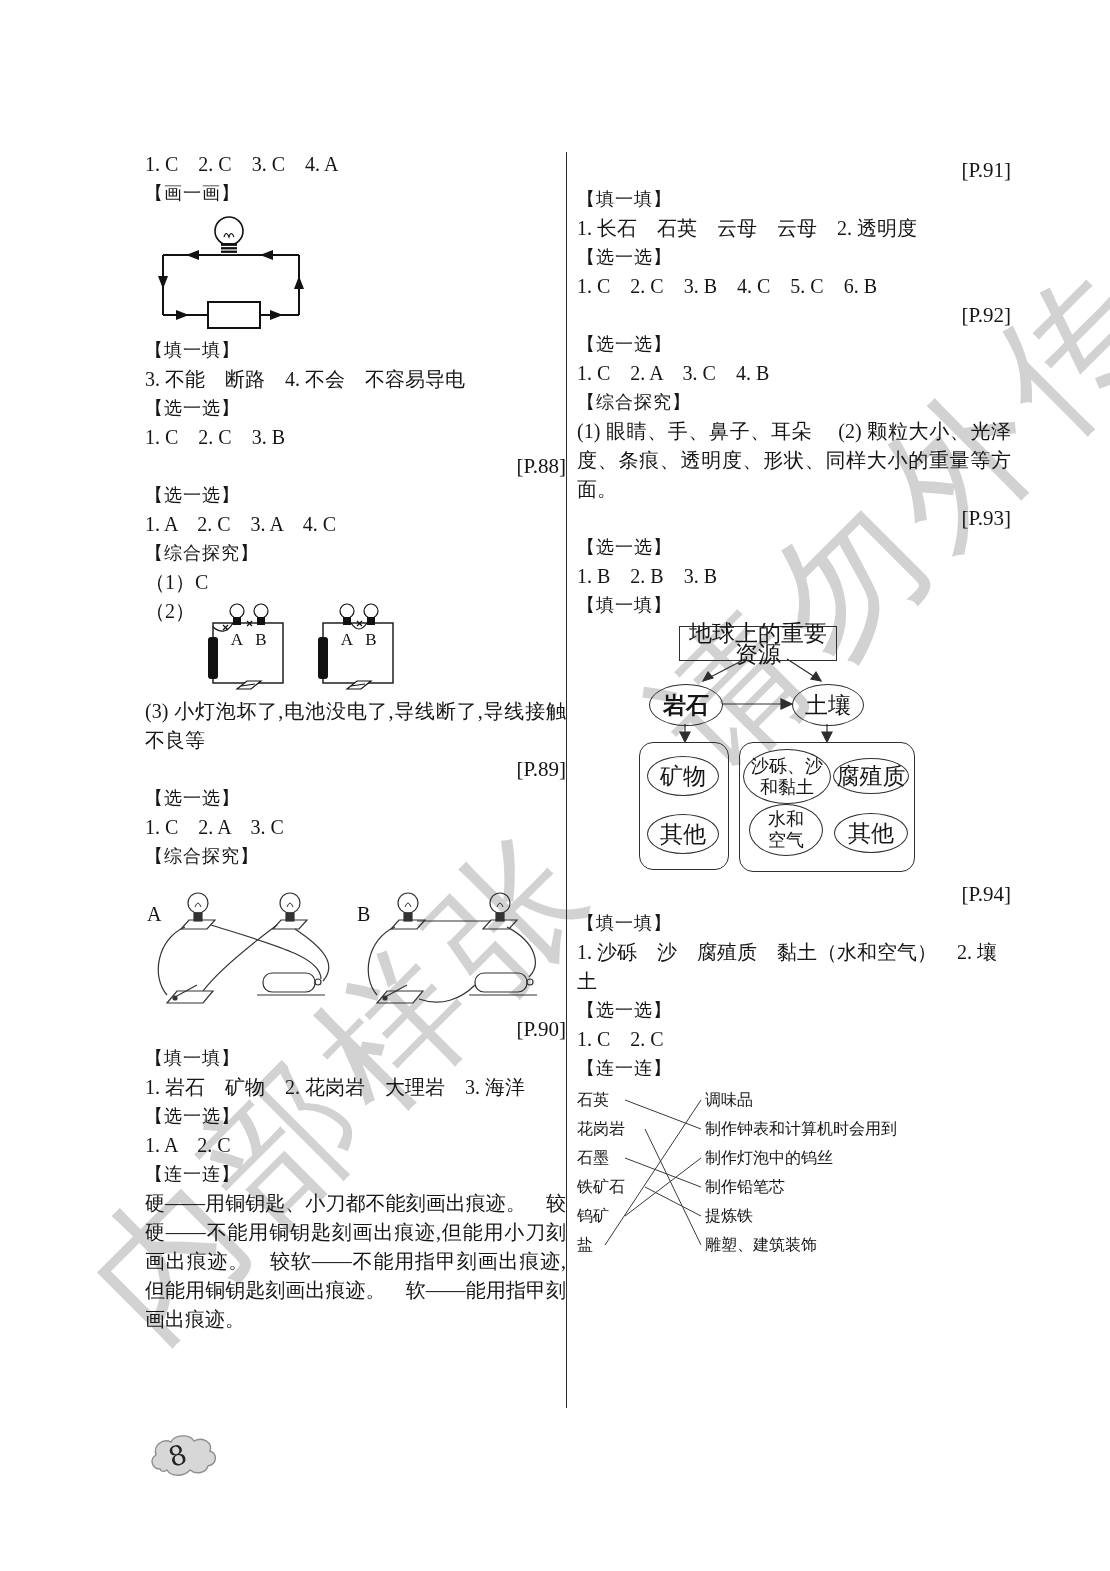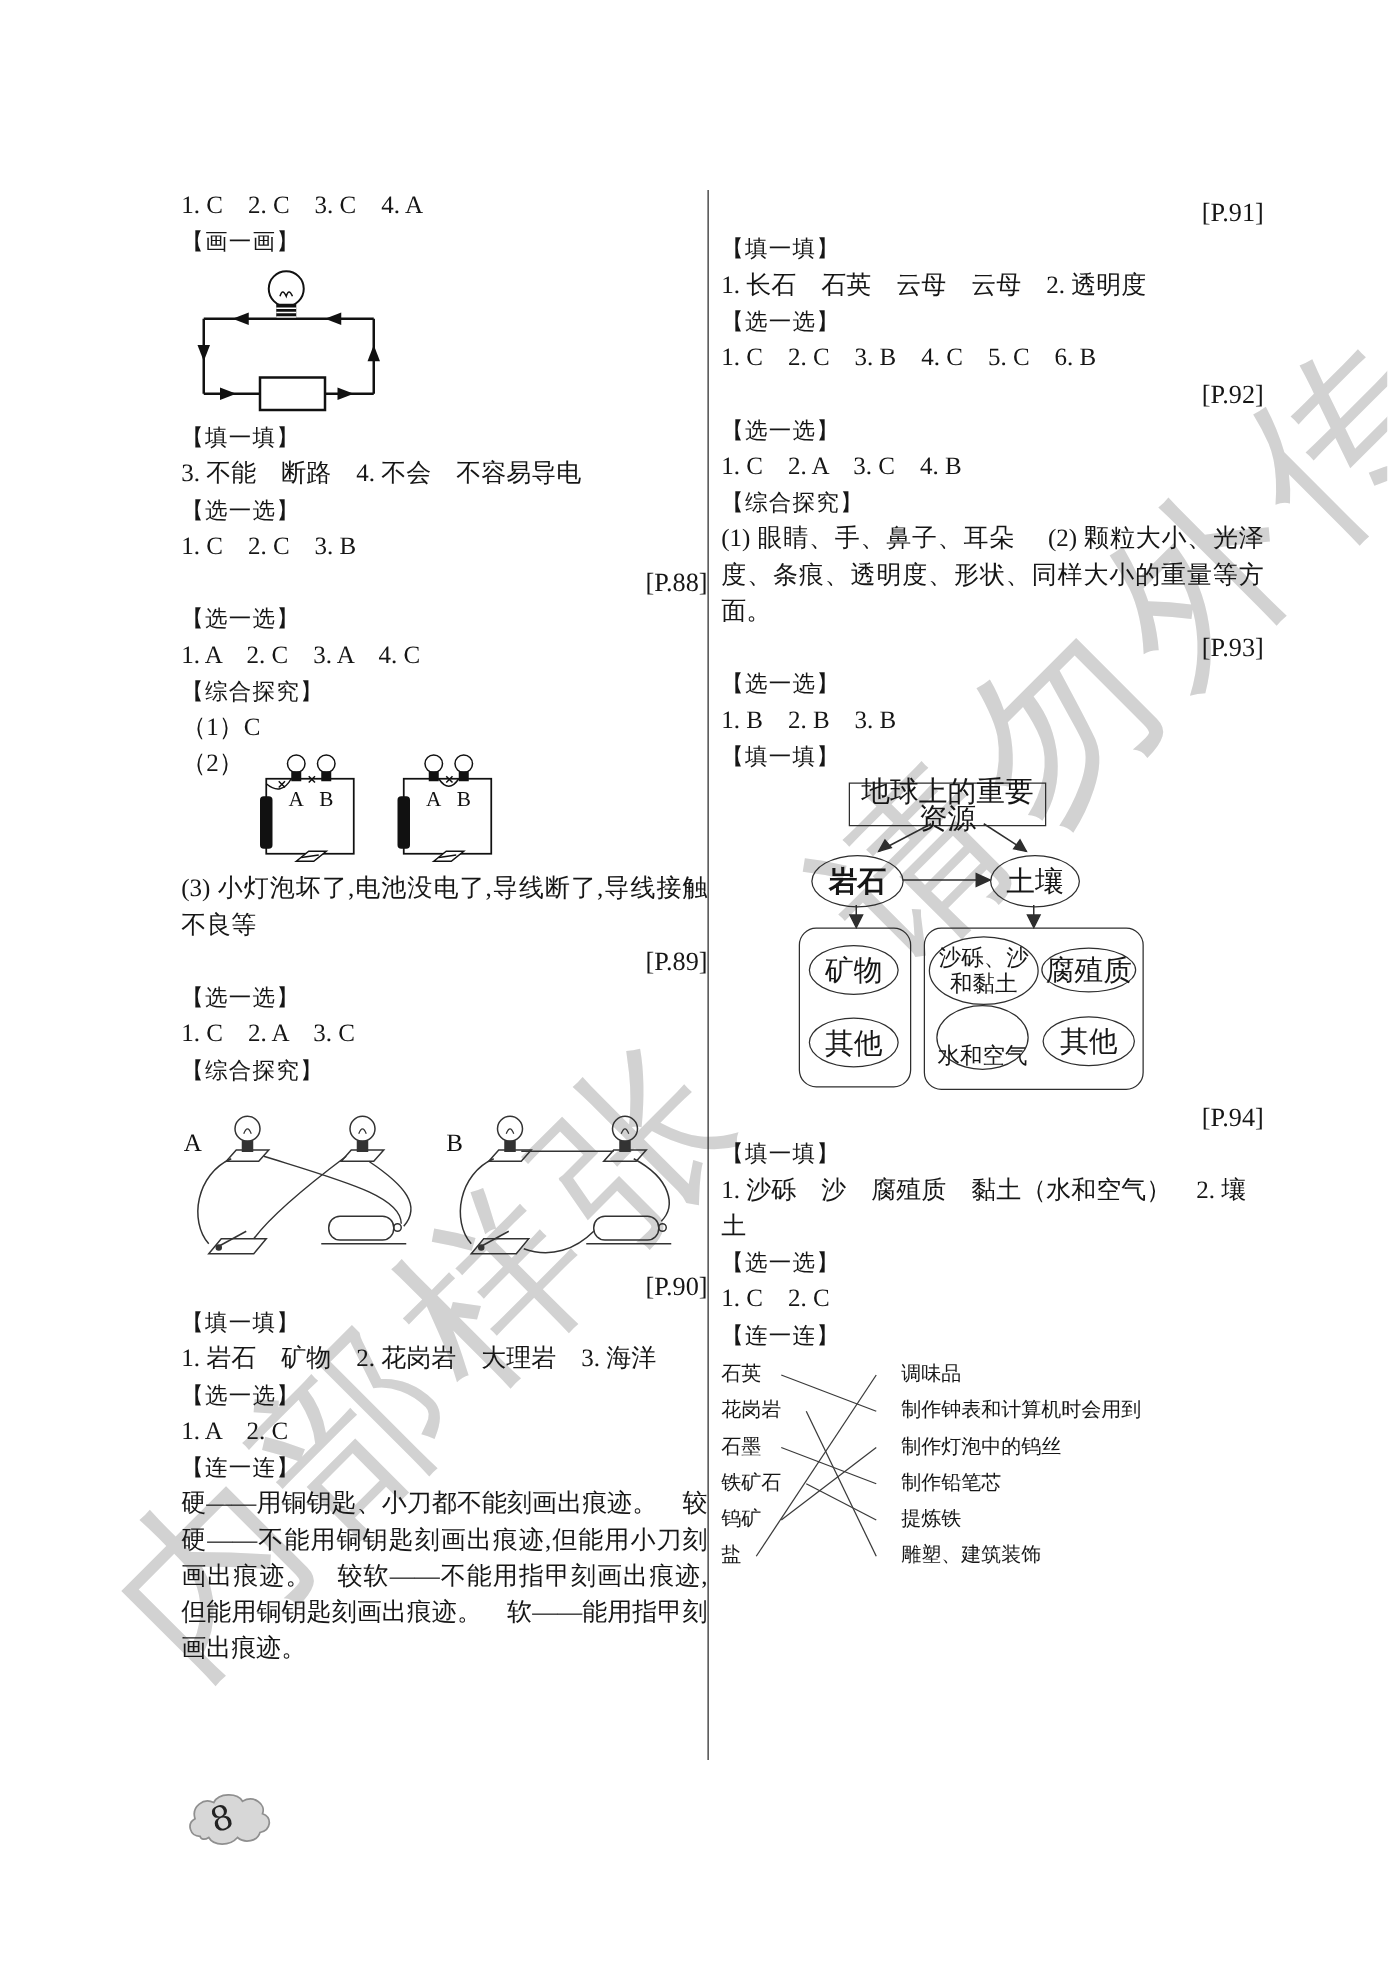--- a/index.html
+++ b/index.html
@@ -20,21 +20,21 @@
   .figrow{display:flex;align-items:flex-start;}
   svg{display:block;}
   .flow{position:relative;width:282px;height:256px;margin:2px 0 2px 60px;}
   .node{position:absolute;border:1.3px solid #2e2e2e;display:flex;align-items:center;justify-content:center;
         text-align:center;font-size:23px;line-height:21px;background:transparent;}
   .ell{border-radius:50%;}
   .grp{border-radius:14px;}
   .flow-arrows{position:absolute;left:0;top:0;}
   .match{position:relative;height:176px;margin-top:2px;}
   .match-row{position:relative;height:29px;line-height:29px;font-size:16px;}
-  .match-right{position:absolute;left:128px;top:0;margin-left:16px;}
+  .match-right{position:absolute;left:128px;top:0;}
   #match-svg{position:absolute;left:0;top:0;z-index:-1;}
   .cloud{position:absolute;left:147px;top:1432px;width:70px;height:48px;z-index:2;}
   .cloud .num{position:absolute;left:22px;top:8px;font-size:27px;color:#222;
         transform:rotate(-18deg);font-family:"DejaVu Serif",serif;}
 </style>
 </head>
 <body>
 
 <div class="page">
 
@@ -245,21 +245,21 @@
       <div class="node ell" style="left:155px;top:62px;width:70px;height:40px;">土壤</div>
       <div class="node grp" style="left:2px;top:120px;width:88px;height:126px;"></div>
       <div class="node grp" style="left:102px;top:120px;width:174px;height:128px;"></div>
       <div class="node ell" style="left:10px;top:134px;width:70px;height:38px;">矿物</div>
       <div class="node ell" style="left:10px;top:192px;width:70px;height:38px;">其他</div>
       <div class="node ell" style="left:106px;top:127px;width:86px;height:53px;flex-direction:column;font-size:18px;line-height:21px;text-align:right;">
         <span>沙砾、沙</span>
         <span>和黏土</span>
       </div>
       <div class="node ell" style="left:196px;top:136px;width:74px;height:34px;">腐殖质</div>
-      <div class="node ell" style="left:112px;top:182px;width:72px;height:50px;flex-direction:row;font-size:18px;line-height:21px;align-items:flex-end;">
+      <div class="node ell" style="left:112px;top:182px;width:72px;height:50px;flex-direction:column;font-size:18px;line-height:21px;">
         <span>水和</span>
         <span>空气</span>
       </div>
       <div class="node ell" style="left:197px;top:191px;width:72px;height:38px;">其他</div>
     </div>
 
     <div class="ref">[P.94]</div>
     <div class="hd">【填一填】</div>
     <div class="t">1. 沙砾　沙　腐殖质　黏土（水和空气）　2. 壤土</div>
     <div class="hd">【选一选】</div>

